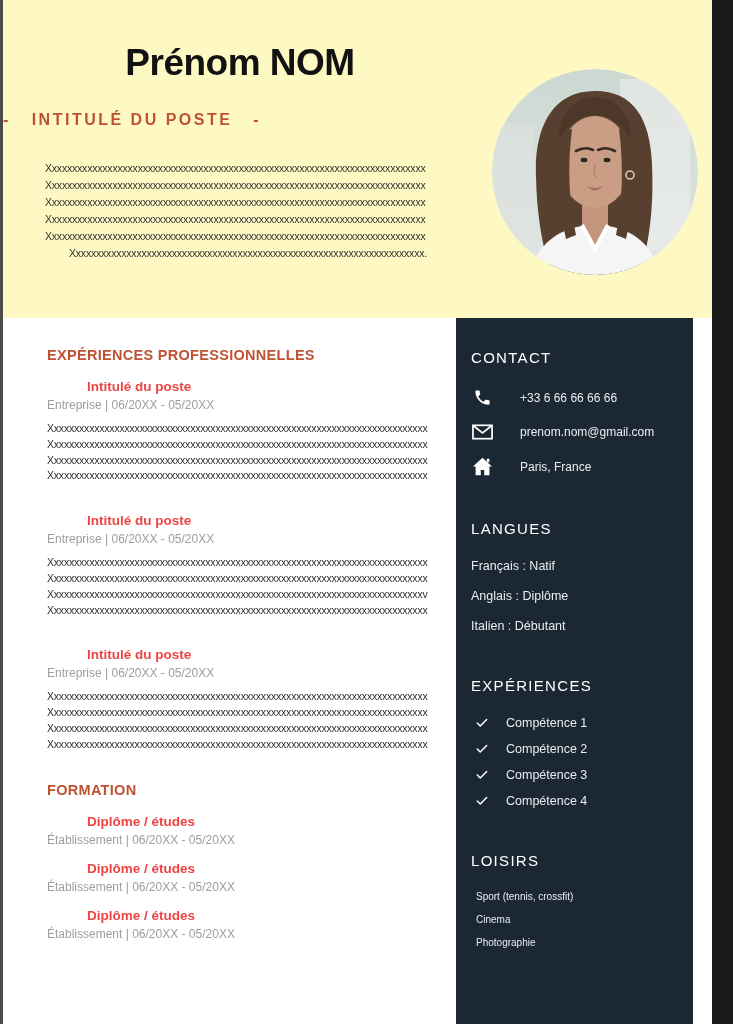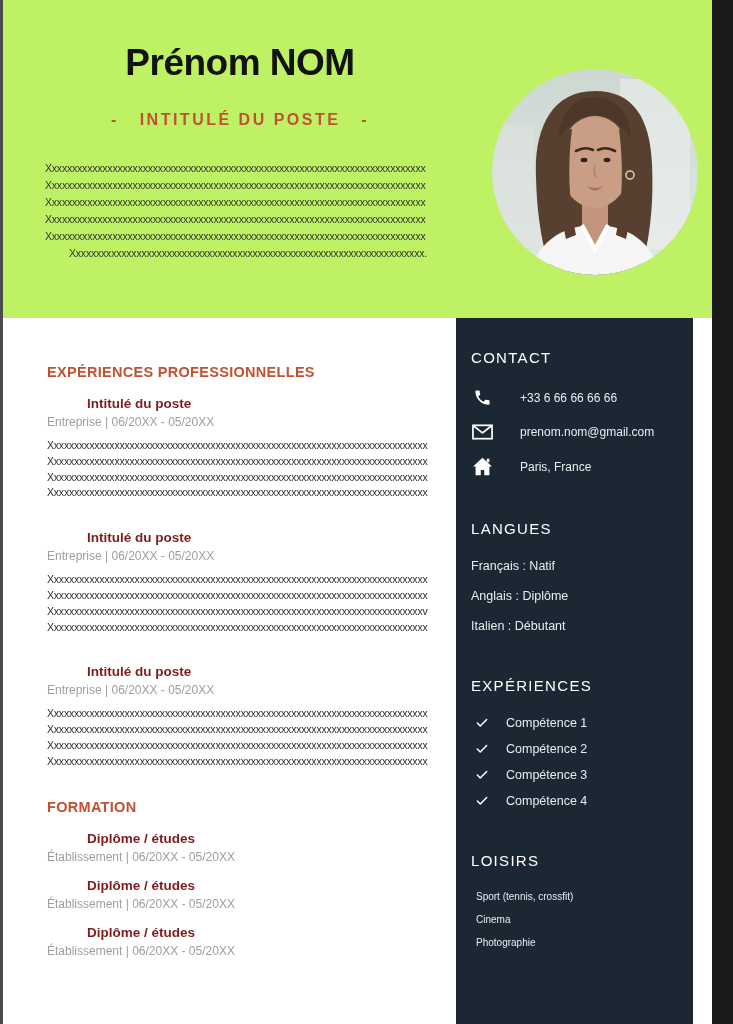--- a/index.html
+++ b/index.html
@@ -2,45 +2,45 @@
 <html><head>
 <meta charset="utf-8">
 <style>
   html,body{margin:0;padding:0;width:733px;height:1024px;overflow:hidden;
     font-family:"Liberation Sans",sans-serif;background:#262626;}
   .edge-left{position:absolute;left:0;top:0;width:3px;height:1024px;background:#4b4b4b;}
   .edge-right{position:absolute;left:712px;top:0;width:21px;height:1024px;background:#1a1a1a;}
   .page{position:absolute;left:3px;top:0;width:709px;height:1024px;background:#ffffff;}
 
   
-  .header{position:relative;height:318px;background:#bef264;}
+  .header{position:relative;height:318px;background:#fef9c3;}
   .header-name{margin:0;padding-top:42px;width:474px;text-align:center;
     font-size:37px;font-weight:700;letter-spacing:-0.5px;color:#121212;}
-  .job-title{width:474px;text-align:center;margin-top:27px;color:#bf5233;
+  .job-title{width:474px;margin-top:27px;color:#bf5233;
     font-size:16px;font-weight:700;letter-spacing:2.5px;white-space:pre;}
   .summary{margin:31px 0 0 42px;width:406px;font-size:10.5px;line-height:17px;
     color:#333;letter-spacing:-0.2px;}
   .summary .line{white-space:nowrap;overflow:hidden;}
   .summary .line.center{text-align:center;}
   .photo{position:absolute;left:489px;top:69px;width:206px;height:206px;
     border-radius:50%;overflow:hidden;}
   .photo svg{display:block;}
 
   
   .content{display:flex;height:706px;}
   .main{width:453px;box-sizing:border-box;background:#ffffff;
-    padding:29px 22px 0 44px;margin-top:17px;}
+    padding:29px 22px 0 44px;}
   .sidebar{width:237px;box-sizing:border-box;background:#1b2733;color:#e9edf0;
     padding:31px 16px 0 15px;}
 
   
   .section-heading{color:#bf5233;font-size:14.5px;font-weight:700;
     letter-spacing:0.3px;margin:0 0 16px 0;}
   .entry{margin-bottom:29px;}
-  .entry-title{font-size:13.5px;font-weight:700;color:#7f1d1d;padding-left:40px;}
+  .entry-title{font-size:13.5px;font-weight:700;color:#ef4444;padding-left:40px;}
   .entry-meta{font-size:12px;color:#9e9e9e;margin-top:4px;}
   .entry-lines{margin-top:9px;font-size:10.5px;line-height:15.8px;color:#2f2f2f;
     letter-spacing:-0.2px;width:402px;}
   .entry-lines div{white-space:nowrap;overflow:hidden;}
   .formation-heading{margin-top:22px;}
   .fentry{margin-bottom:14px;}
 
   
   .side-section + .side-section{margin-top:44px;}
   .side-heading{font-size:15px;font-weight:400;letter-spacing:1.3px;color:#ffffff;

